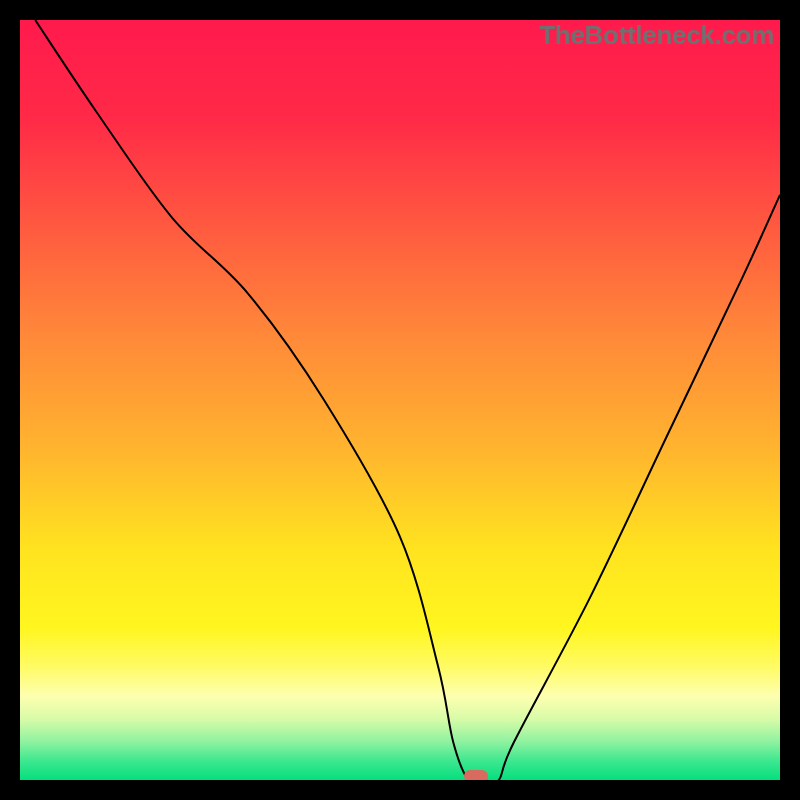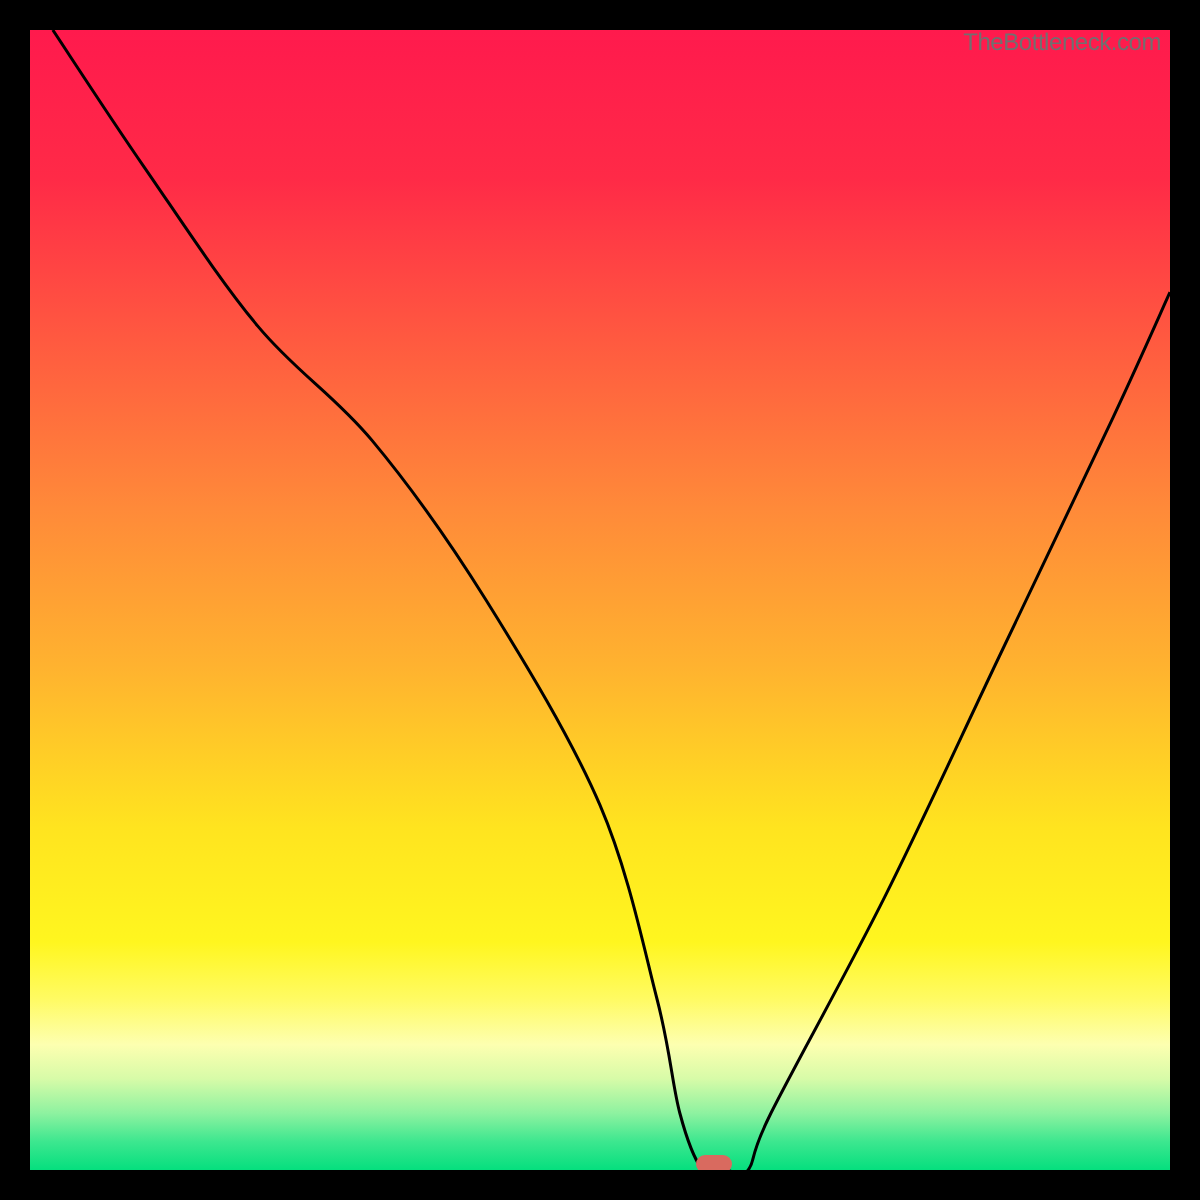--- a/index.html
+++ b/index.html
@@ -24,22 +24,22 @@
     left: 20px;
     top: 20px;
     width: 760px;
     height: 760px;
     overflow: hidden;
   }
   .watermark {
     position: absolute;
     top: 0;
     right: 6px;
-    font-size: 16px;
-    font-weight: 400;
+    font-size: 26px;
+    font-weight: 700;
     color: #707070;
     letter-spacing: -0.3px;
     font-family: "Segoe UI", Arial, sans-serif;
   }
   .marker {
     position: absolute;
     width: 24px;
     height: 12px;
     border-radius: 6px;
     transform: translate(-50%, -50%);

